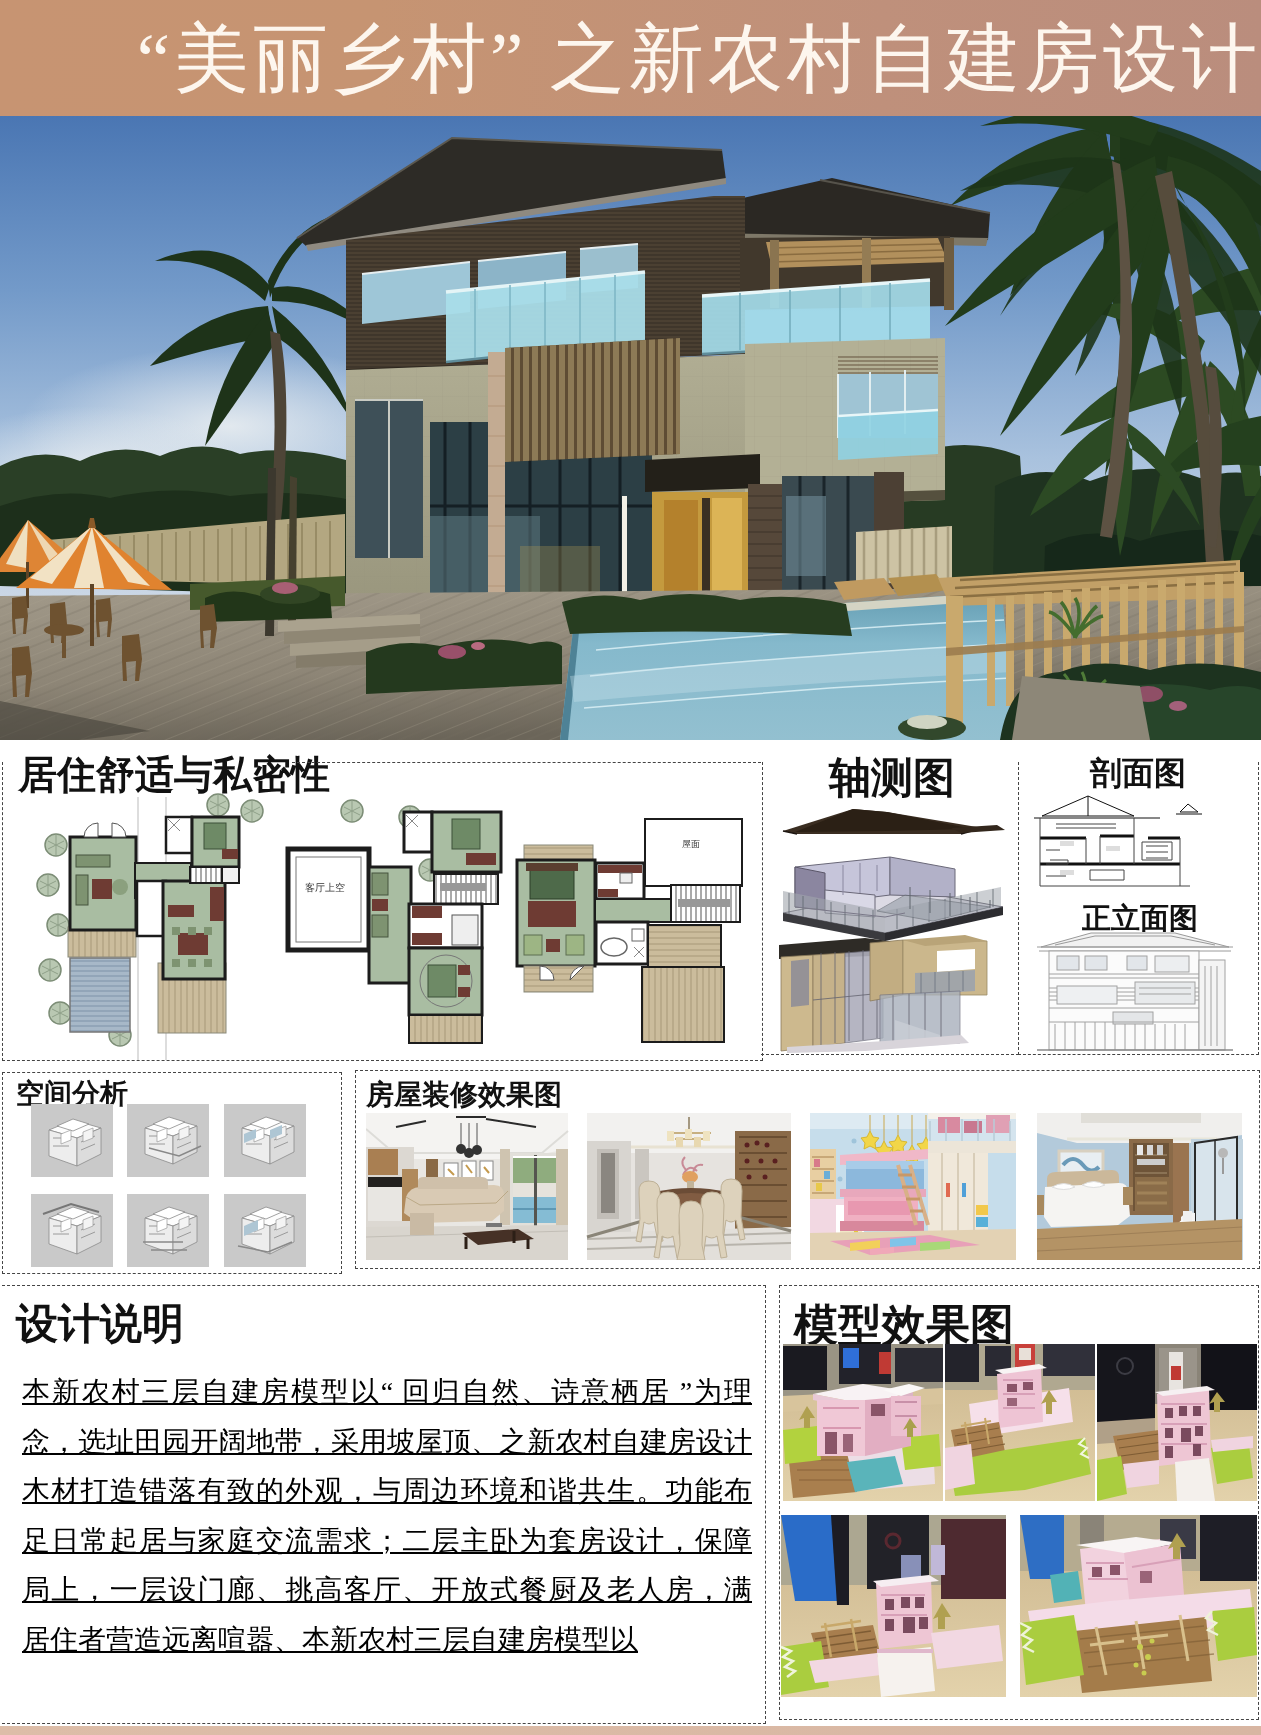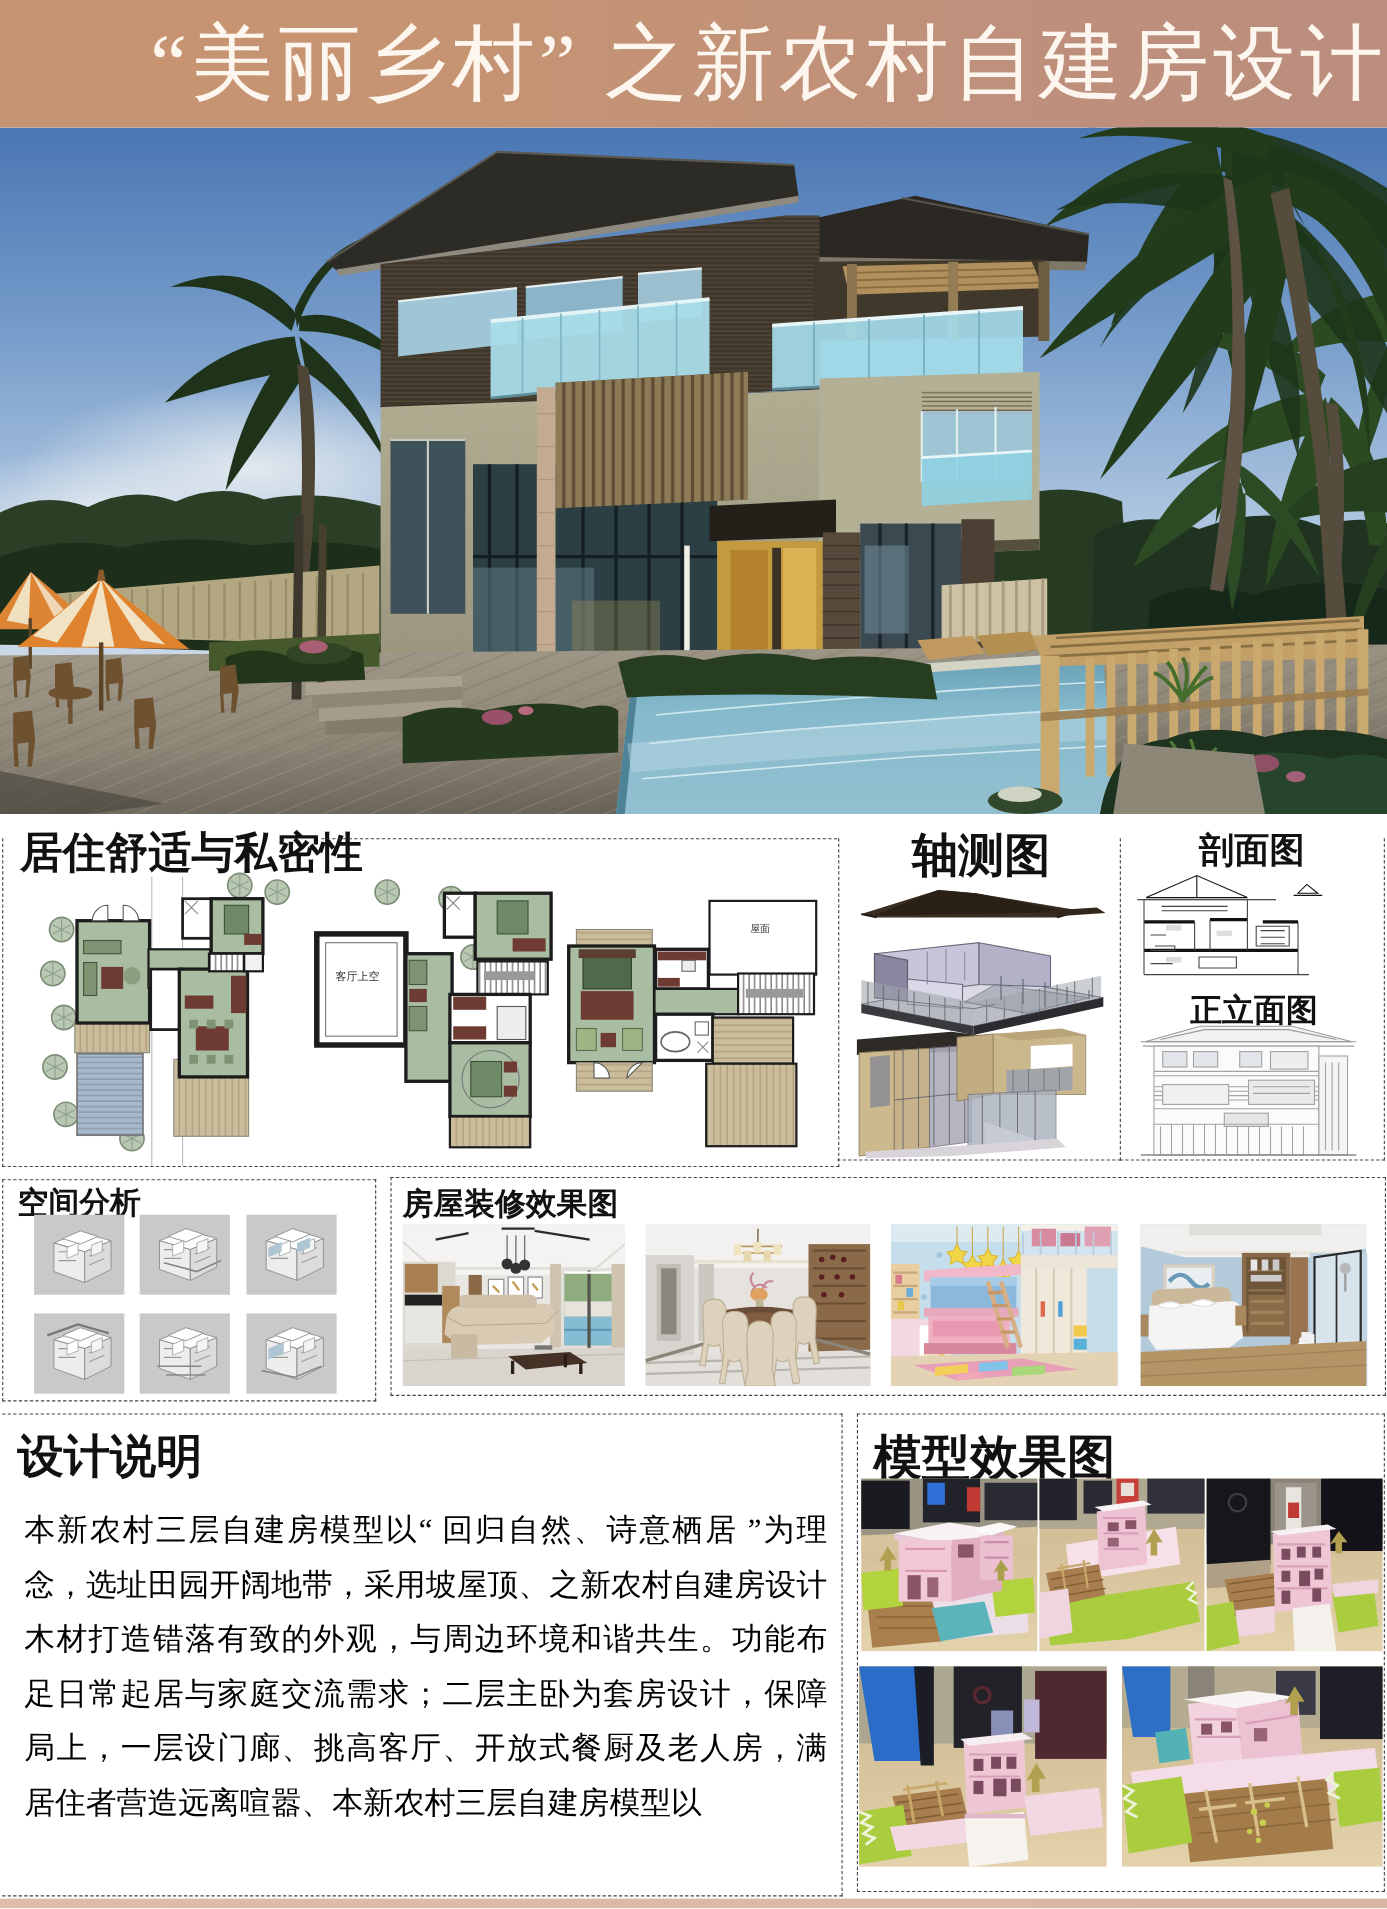--- a/index.html
+++ b/index.html
@@ -848,21 +848,21 @@
 <rect x="0" y="82" width="7" height="20" fill="#a8895e"></rect>
 <rect x="86" y="74" width="10" height="18" fill="#a8895e"></rect>
 </g>
 </svg>
 </div>
 
 <div class="abs" style="left:2px;top:1285px;width:763px;height:437px;border-top:1px dashed #444;border-right:1px dashed #444;border-bottom:1px dashed #444;"></div>
 
 <div class="abs stitle" style="left:16px;top:1296px;font-size:42px;text-align:center;">设计说明</div>
 
-<div class="abs" style="left:22px;top:1367px;width:730px;font-family:'Liberation Serif',serif;font-size:28px;line-height:49.5px;color:#000;">
+<div class="abs" style="left:22px;top:1367px;width:730px;font-family:'Liberation Serif',serif;font-size:28px;line-height:49.5px;color:#000;text-decoration:underline;">
 <div class="jline">本新农村三层自建房模型以“ 回归自然、诗意栖居 ”为理</div>
 <div class="jline">念，选址田园开阔地带，采用坡屋顶、之新农村自建房设计</div>
 <div class="jline">木材打造错落有致的外观，与周边环境和谐共生。功能布</div>
 <div class="jline">足日常起居与家庭交流需求；二层主卧为套房设计，保障</div>
 <div class="jline">局上，一层设门廊、挑高客厅、开放式餐厨及老人房，满</div>
 <div style="white-space:nowrap;">居住者营造远离喧嚣、本新农村三层自建房模型以</div>
 </div>
 
 <div class="abs" style="left:779px;top:1285px;width:478px;height:433px;border:1px dashed #444;"></div>
 

